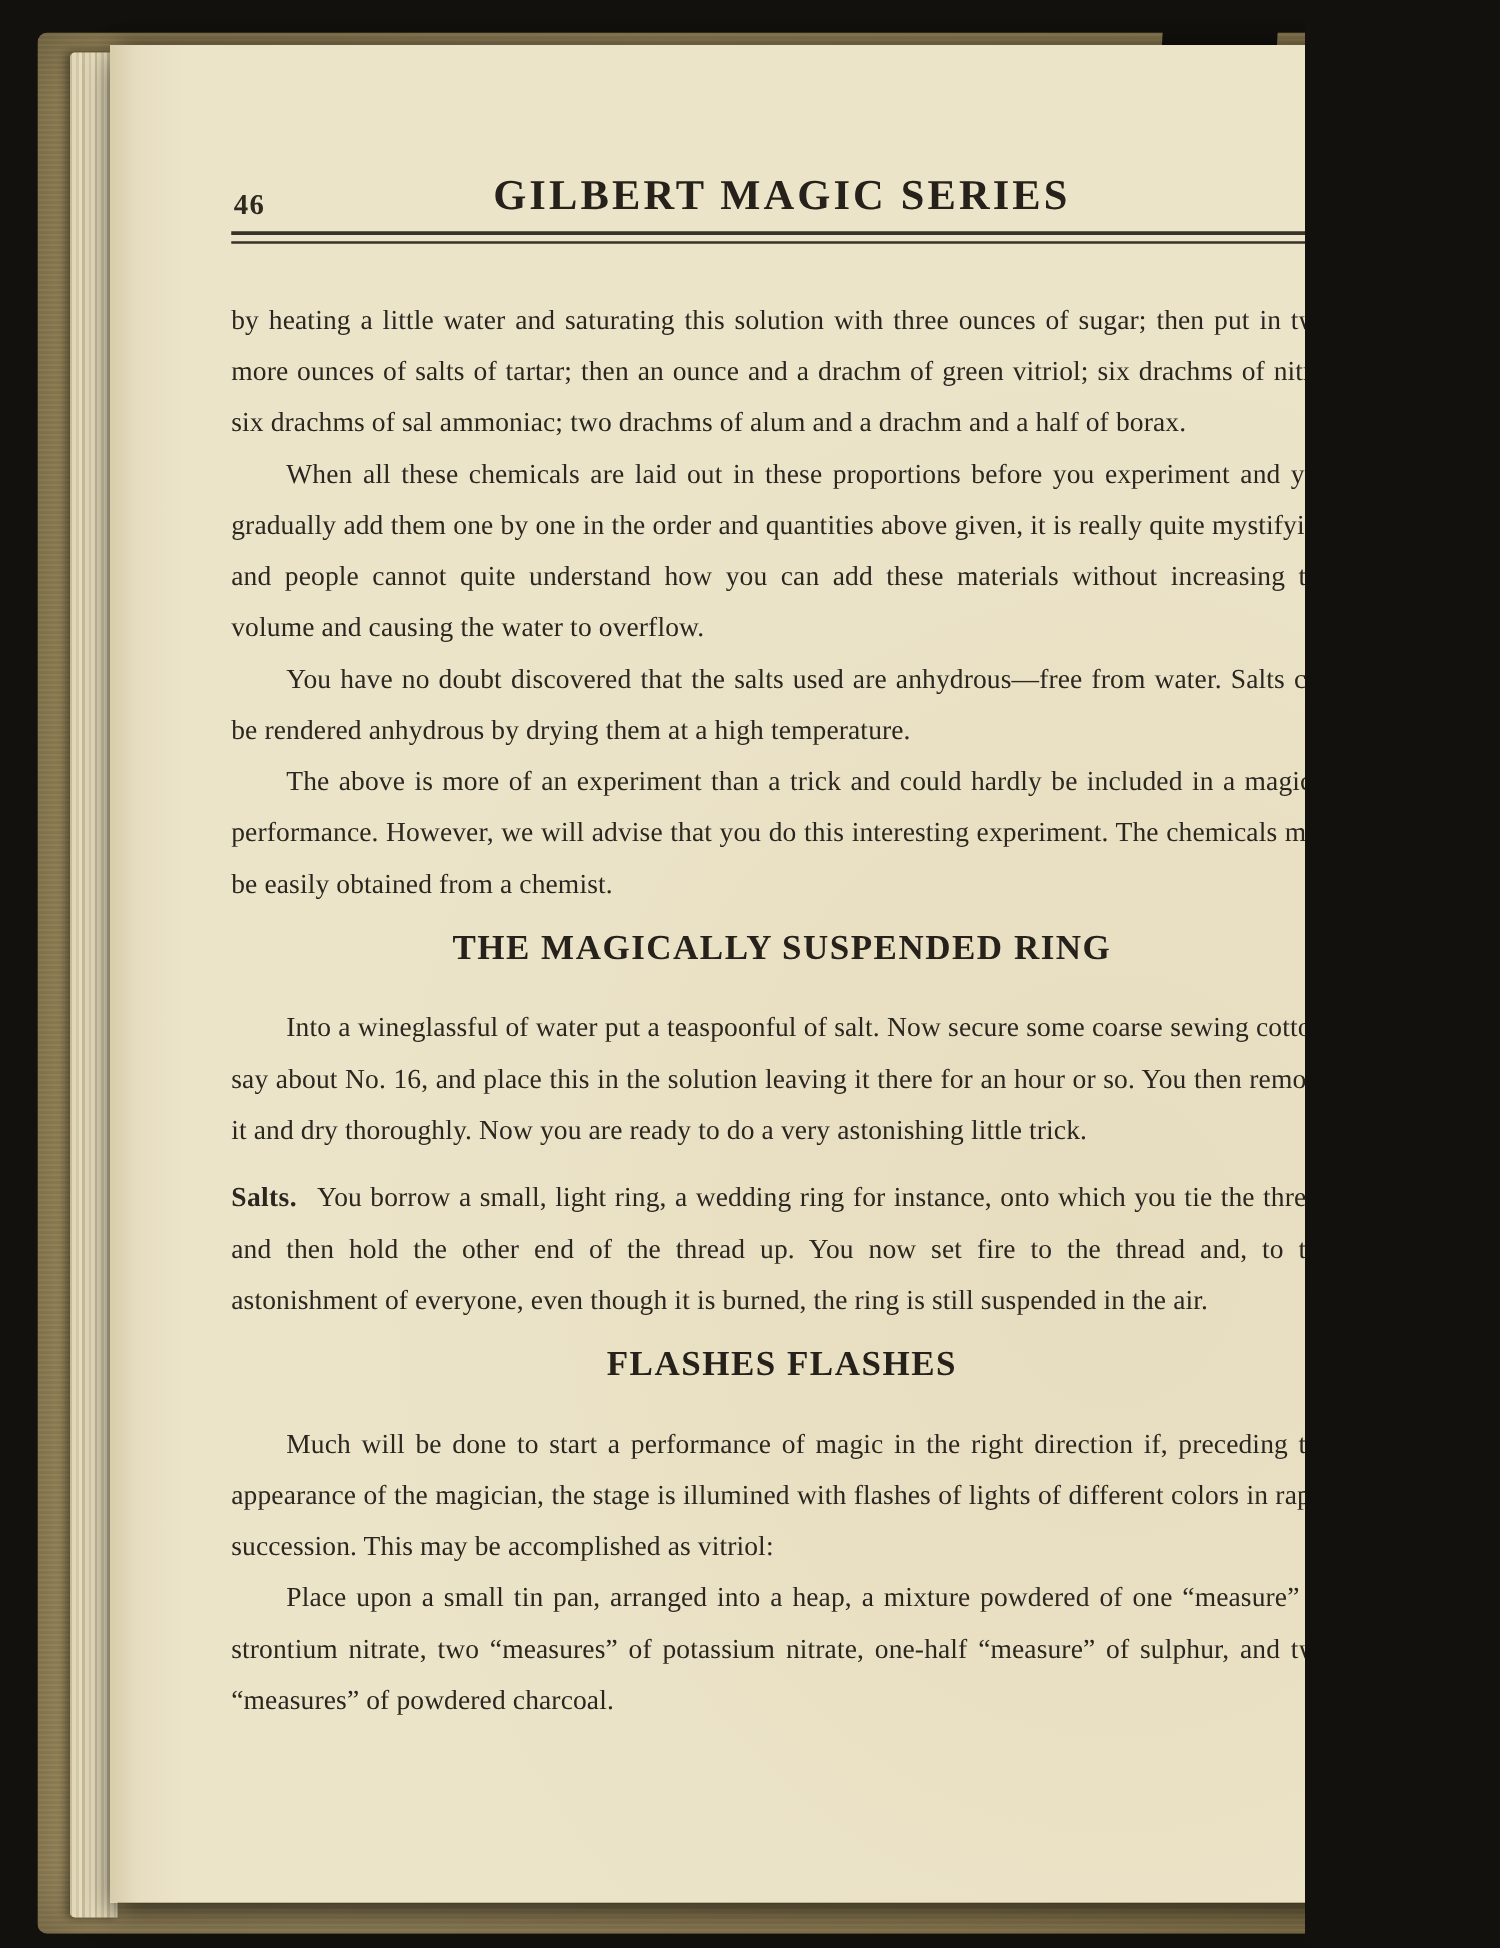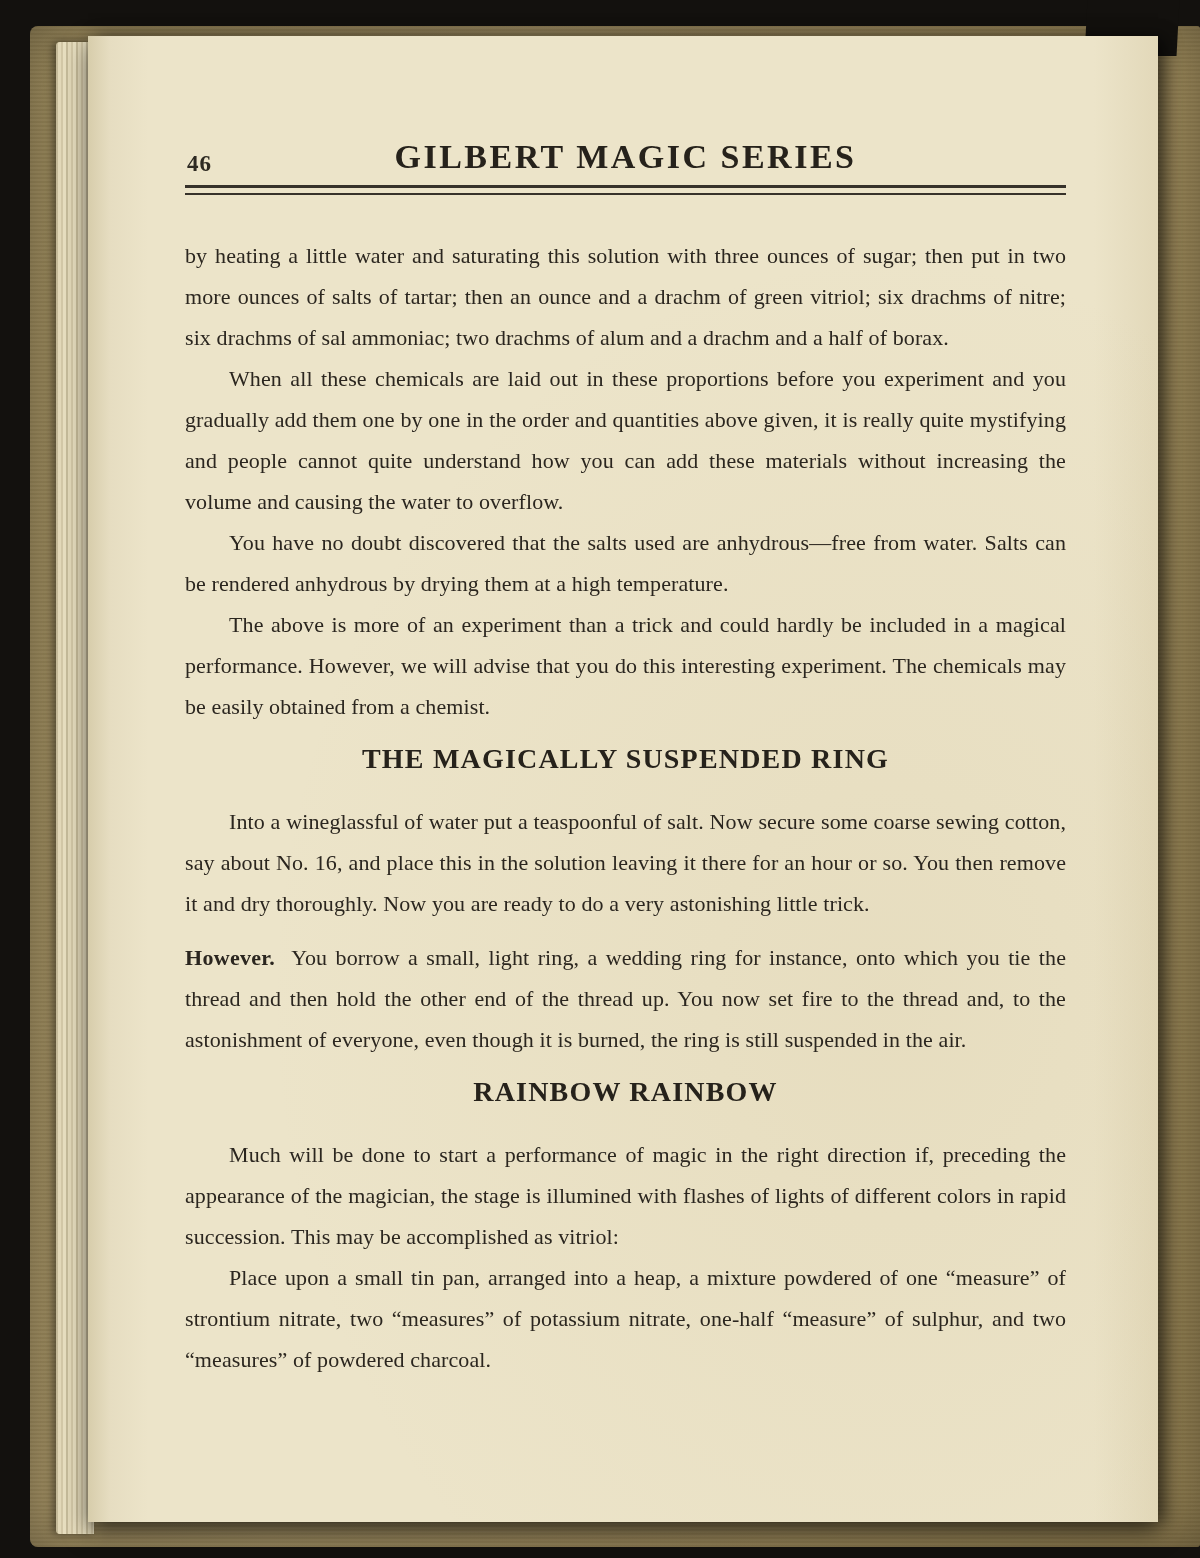--- a/index.html
+++ b/index.html
@@ -3,21 +3,21 @@
 <meta charset="utf-8">
 <style>
   html, body {
     margin: 0;
     padding: 0;
     background: #13110e;
     font-family: "Liberation Serif", "DejaVu Serif", serif;
   }
   .scene {
     position: relative;
-    width: 1200px;
+    width: 1044px;
     height: 1558px;
     background: #13110e;
     overflow: hidden;
   }
   
   .cover {
     position: absolute;
     left: 30px;
     top: 26px;
     width: 1170px;
@@ -142,23 +142,23 @@
 
       <p class="body-par first">by heating a little water and saturating this solution with three ounces of sugar; then put in two more ounces of salts of tartar; then an ounce and a drachm of green vitriol; six drachms of nitre; six drachms of sal ammoniac; two drachms of alum and a drachm and a half of borax.</p>
       <p class="body-par">When all these chemicals are laid out in these proportions before you experiment and you gradually add them one by one in the order and quantities above given, it is really quite mystifying and people cannot quite understand how you can add these materials without increasing the volume and causing the water to overflow.</p>
       <p class="body-par">You have no doubt discovered that the salts used are anhydrous—free from water.  Salts can be rendered anhydrous by drying them at a high temperature.</p>
       <p class="body-par">The above is more of an experiment than a trick and could hardly be included in a magical performance.  However, we will advise that you do this interesting experiment.  The chemicals may be easily obtained from a chemist.</p>
 
       <div class="section-heading">THE MAGICALLY SUSPENDED RING</div>
 
       <p class="body-par">Into a wineglassful of water put a teaspoonful of salt.  Now secure some coarse sewing cotton, say about No. 16, and place this in the solution leaving it there for an hour or so.  You then remove it and dry thoroughly.  Now you are ready to do a very astonishing little trick.</p>
 
-      <p class="body-par flush"><strong class="lead">However.</strong><span>You borrow a small, light ring, a wedding ring for instance, onto which you tie the thread and then hold the other end of the thread up.  You now set fire to the thread and, to the astonishment of everyone, even though it is burned, the ring is still suspended in the air.</span></p>
+      <p class="body-par flush"><strong class="lead">Salts.</strong><span>You borrow a small, light ring, a wedding ring for instance, onto which you tie the thread and then hold the other end of the thread up.  You now set fire to the thread and, to the astonishment of everyone, even though it is burned, the ring is still suspended in the air.</span></p>
 
 
-      <div class="section-heading">RAINBOW RAINBOW</div>
+      <div class="section-heading">FLASHES FLASHES</div>
 
       <p class="body-par">Much will be done to start a performance of magic in the right direction if, preceding the appearance of the magician, the stage is illumined with flashes of lights of different colors in rapid succession.  This may be accomplished as vitriol:</p>
       <p class="body-par">Place upon a small tin pan, arranged into a heap, a mixture powdered of one “measure” of strontium nitrate, two “measures” of potassium nitrate, one-half “measure” of sulphur, and two “measures” of powdered charcoal.</p>
 
     </div>
   </div>
 </div>
 
 </body></html>

